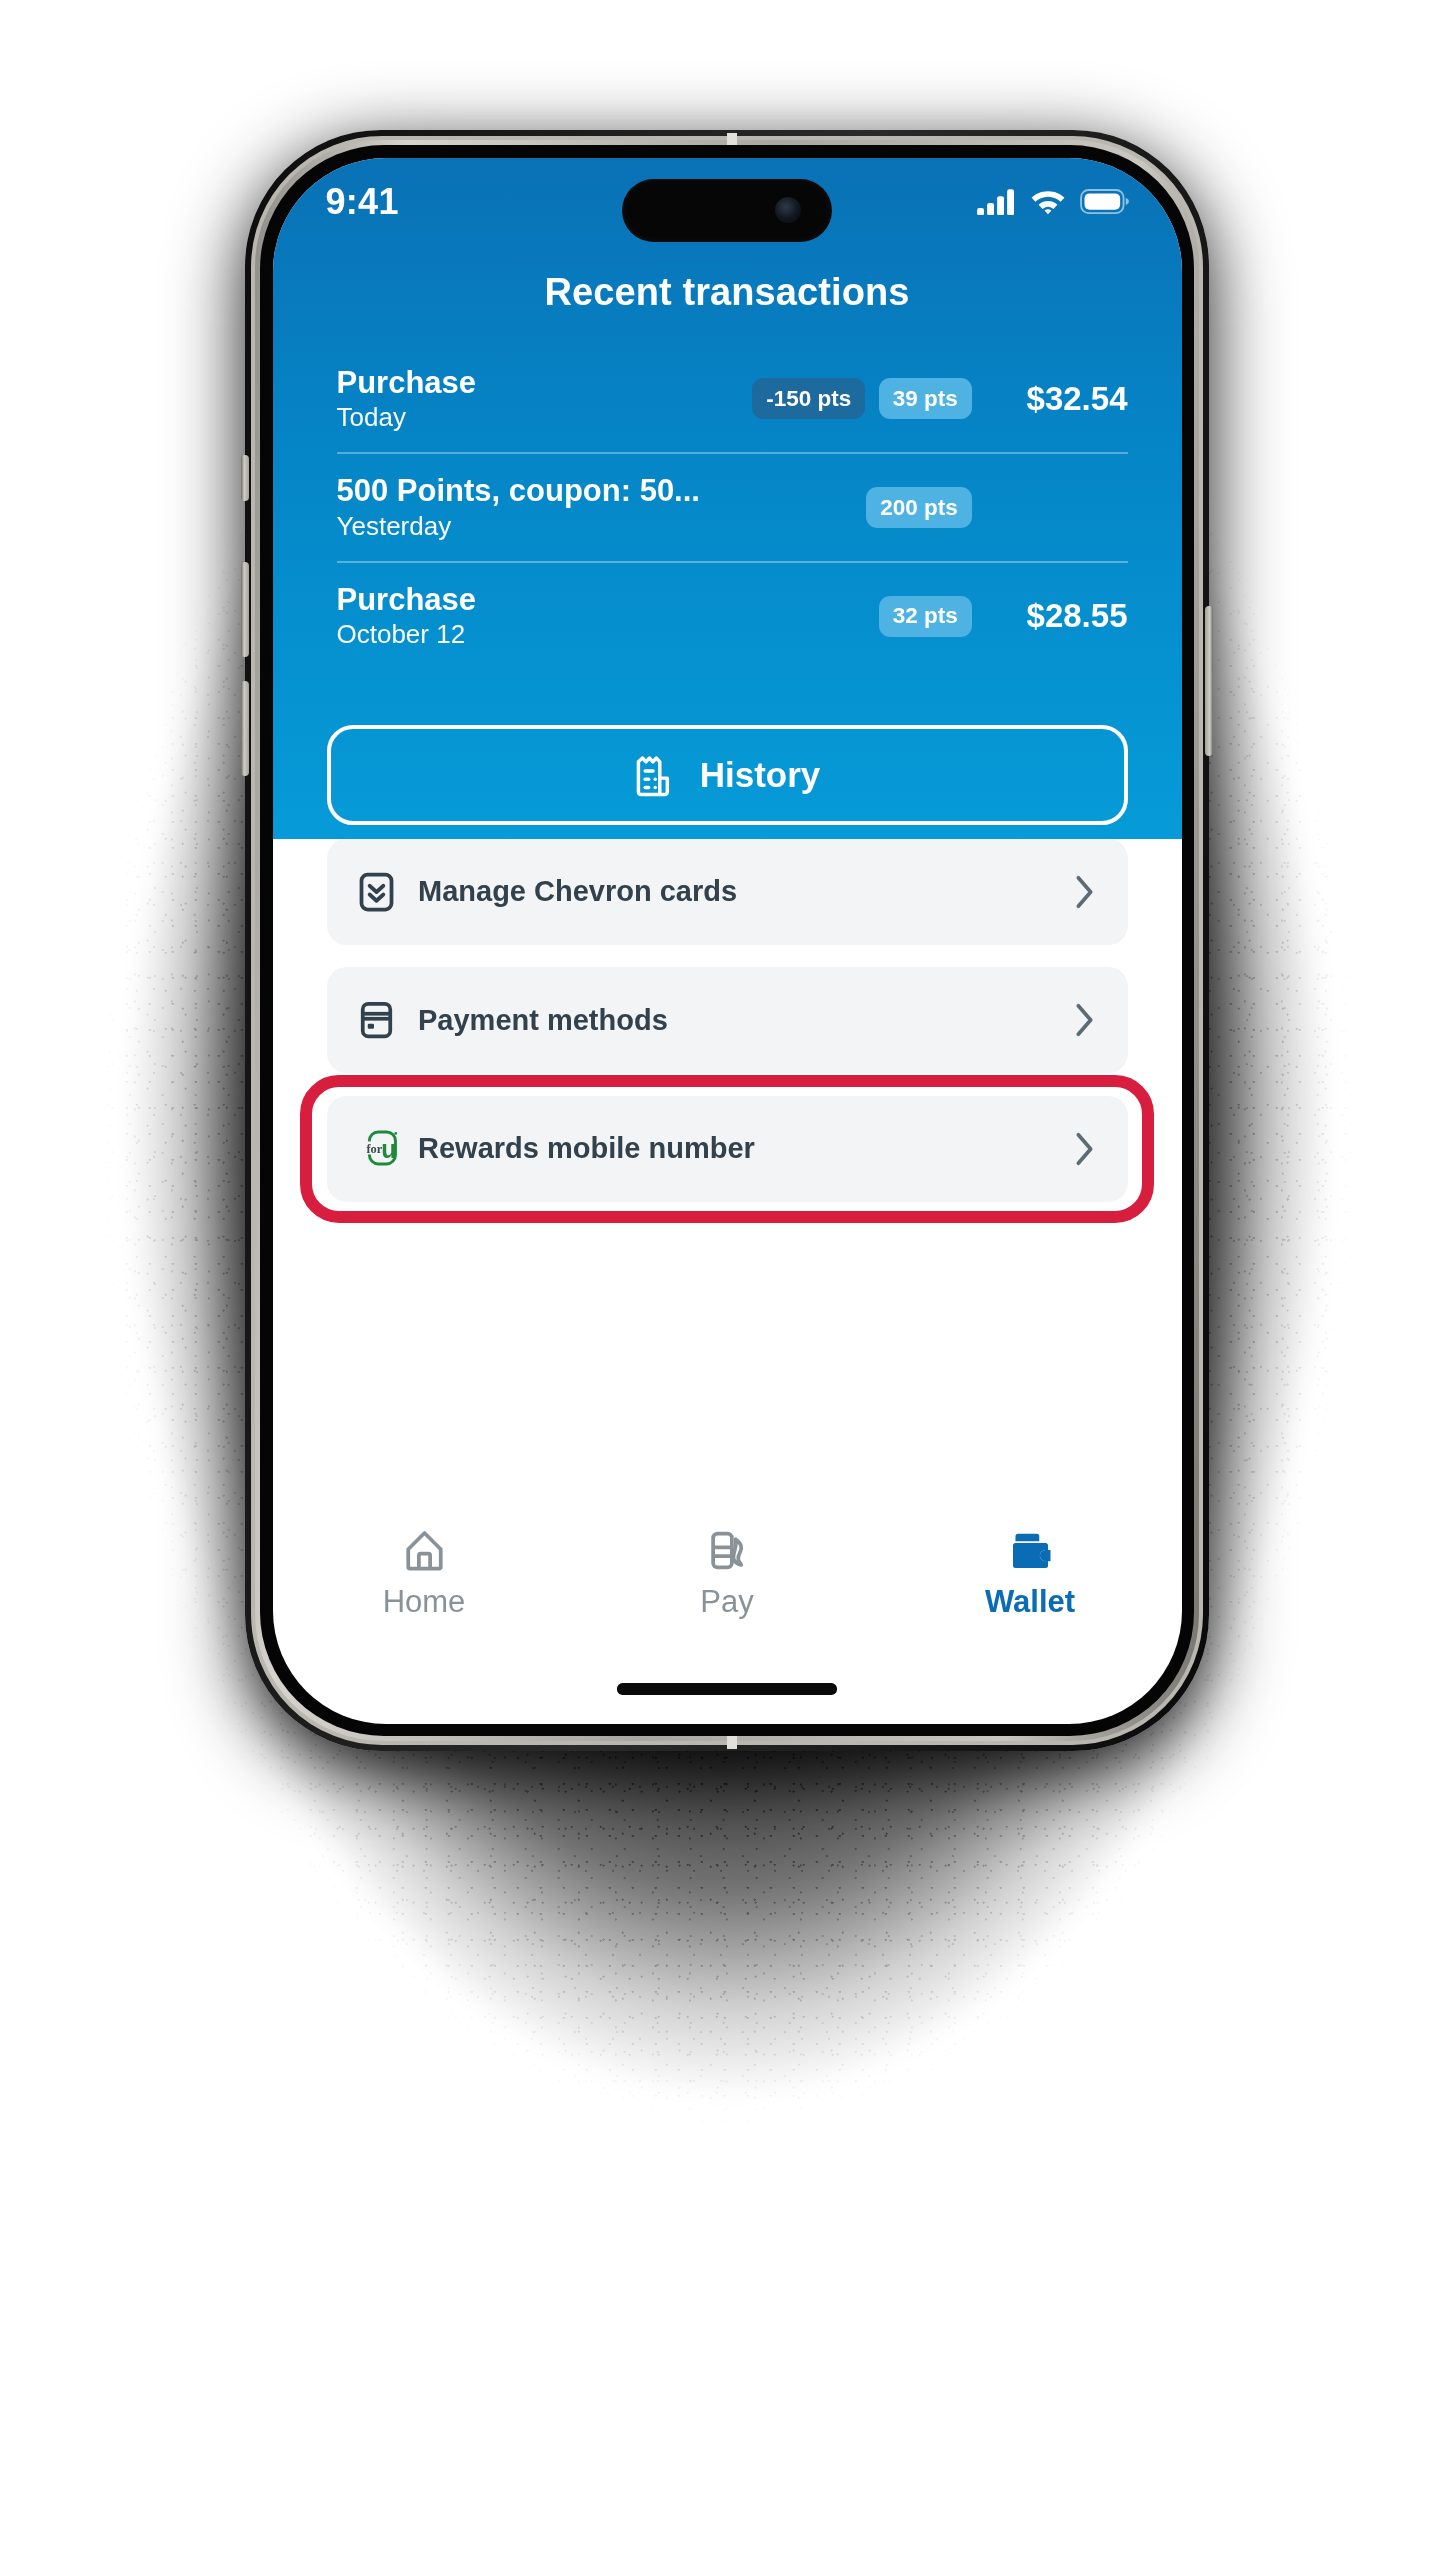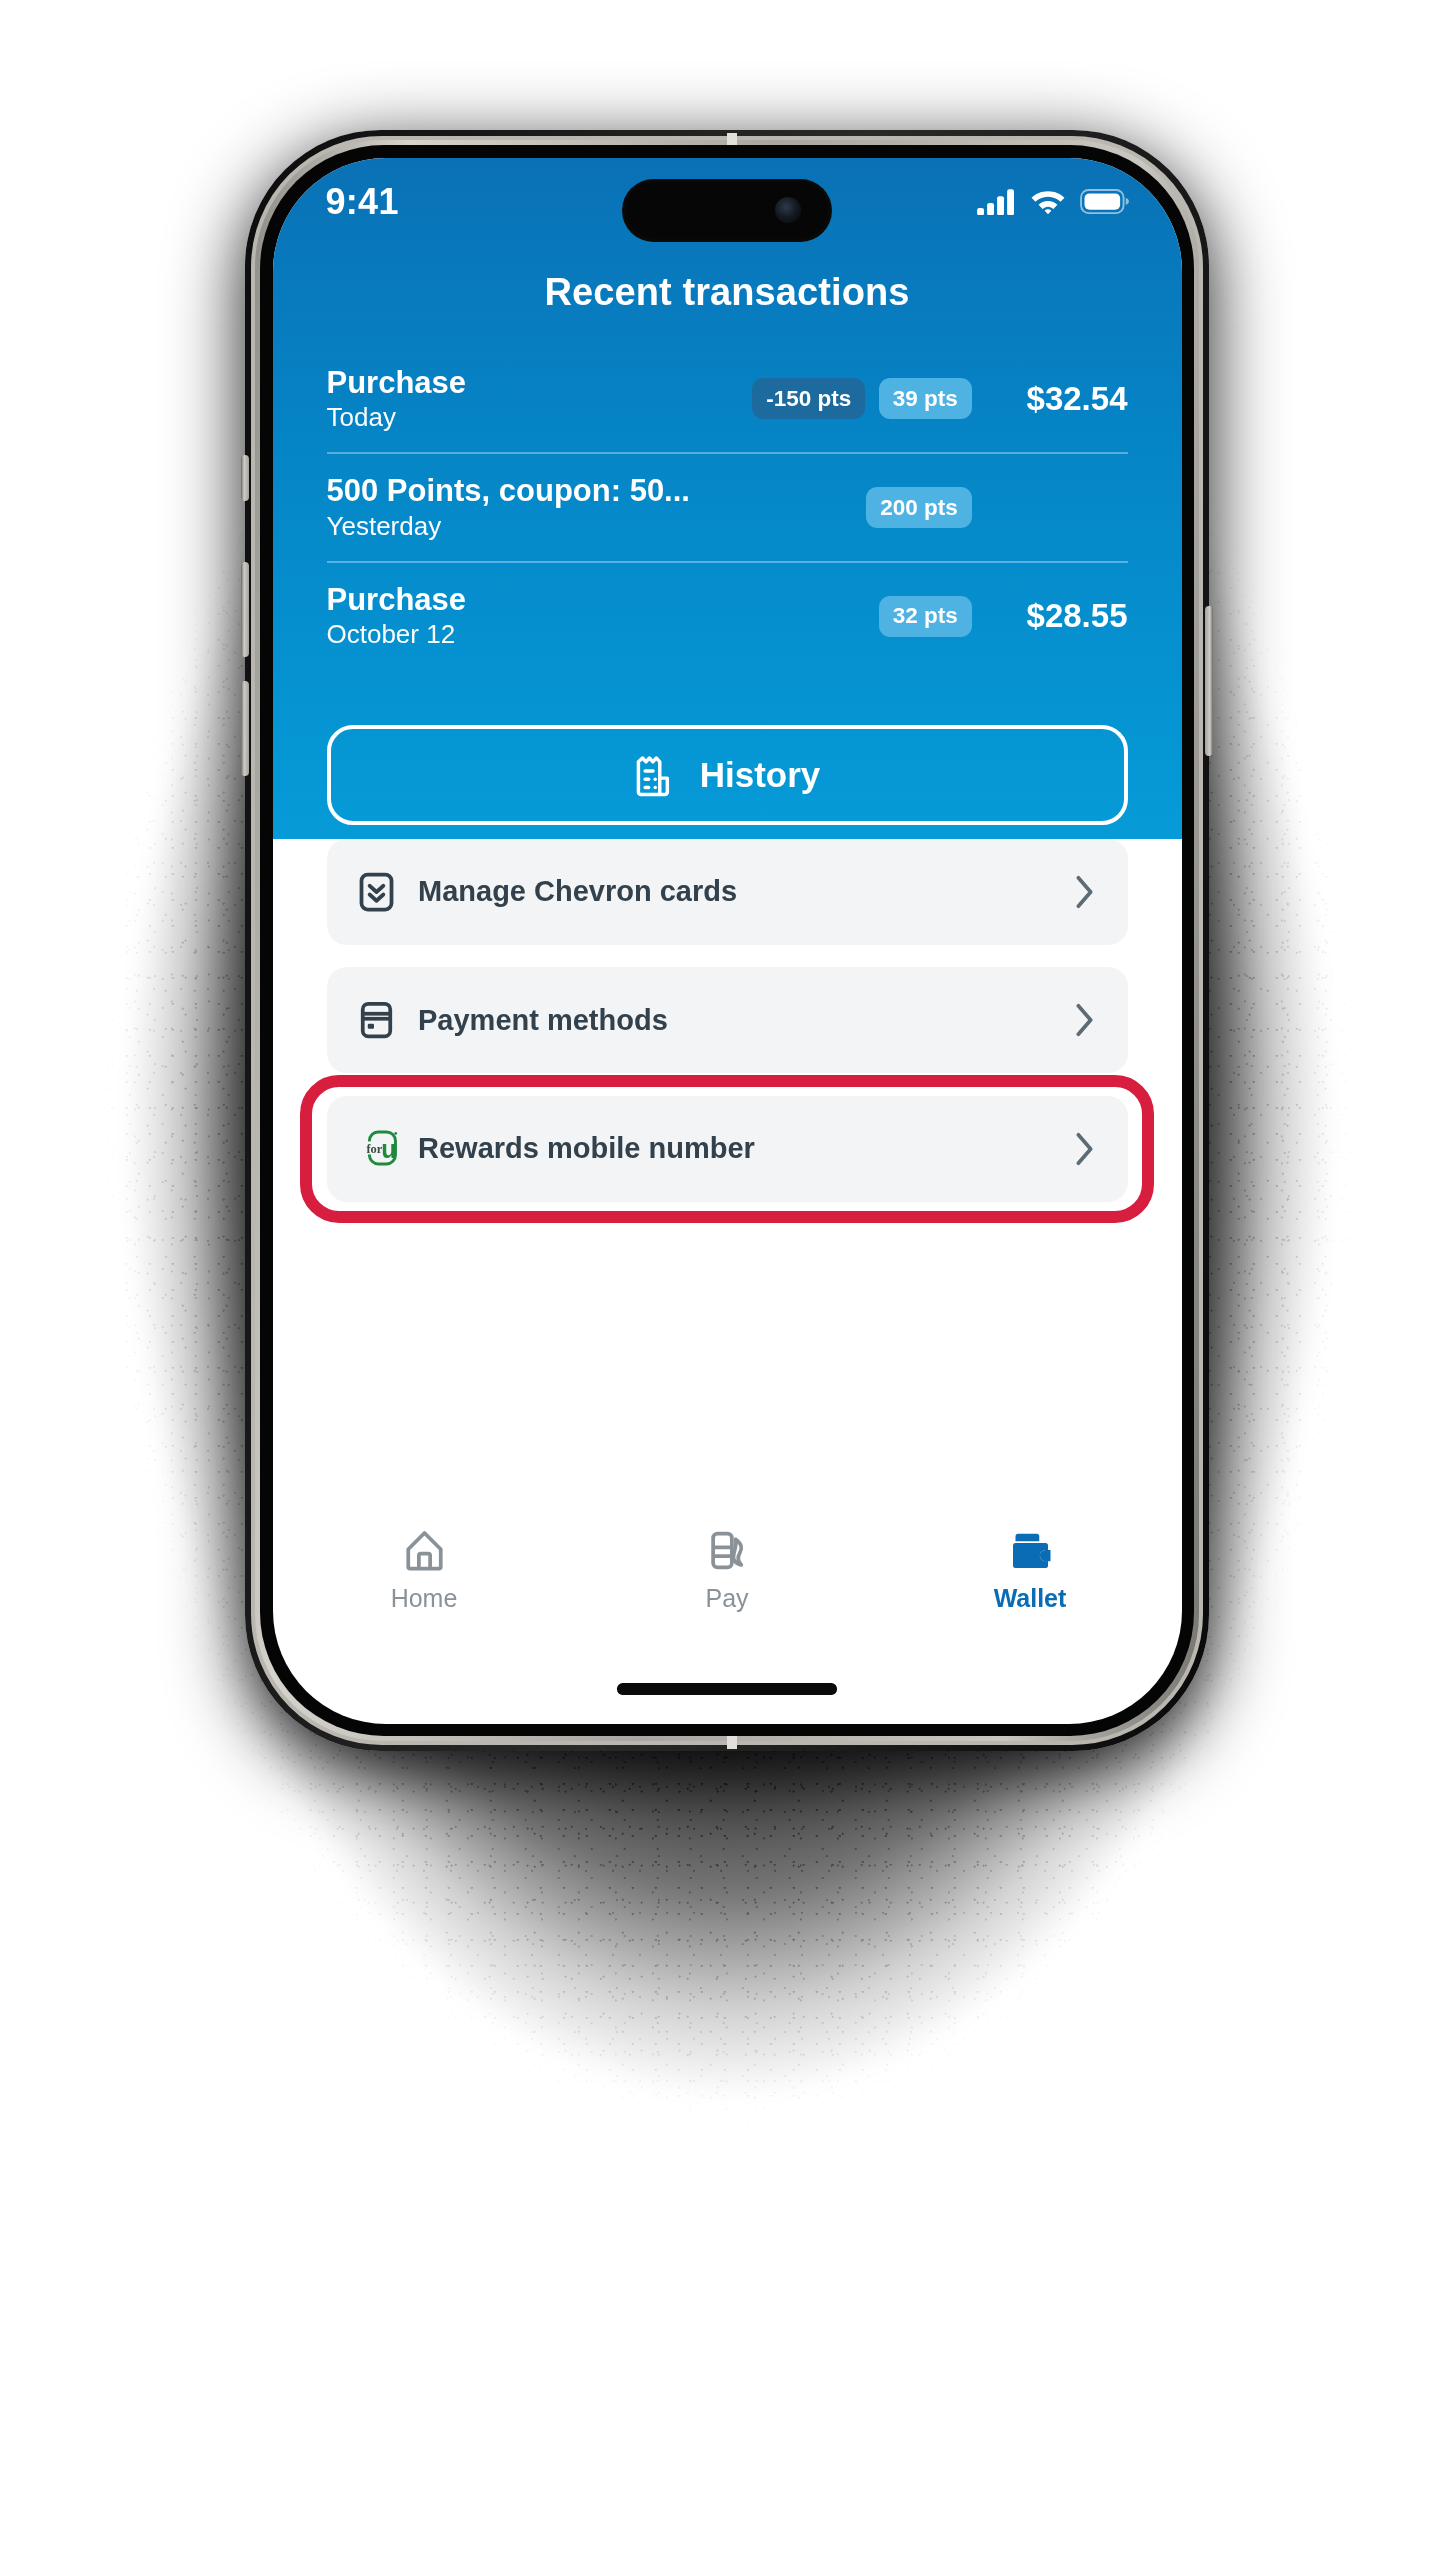--- a/index.html
+++ b/index.html
@@ -103,21 +103,21 @@
     position:absolute;right:31px;top:50%;transform:translateY(-50%);
     width:26px;height:26px;border-radius:50%;
     background:radial-gradient(circle at 42% 38%, #2e3a4a 0%, #141a22 48%, #050608 100%);
   }
 
   #hero-title{
     position:absolute;left:0;top:113px;width:100%;text-align:center;
     color:#fff;font-size:38px;font-weight:700;letter-spacing:0.1px;
   }
 
-  #txn-list{position:absolute;left:54px;top:188px;right:54px;}
+  #txn-list{position:absolute;left:64px;top:188px;right:54px;}
   .txn-row{position:relative;display:flex;align-items:center;padding:19px 0 19px 0;min-height:83px;box-sizing:border-box;}
   .txn-left{flex:1 1 auto;min-width:0;}
   .txn-title{color:#fff;font-size:31px;font-weight:700;line-height:1.18;white-space:nowrap;overflow:hidden;text-overflow:ellipsis;}
   .txn-date{color:#ffffff;font-size:26px;font-weight:400;line-height:1.2;margin-top:1px;opacity:.98;}
   .txn-badges{display:flex;align-items:center;gap:13.8px;flex:0 0 auto;}
   .badge{
     color:#fff;font-size:22.5px;font-weight:700;
     padding:7.5px 13.8px;border-radius:11.3px;white-space:nowrap;
   }
   .badge-neg{background:#1d6a9e;}
@@ -156,21 +156,21 @@
     pointer-events:none;
   }
 
   
   #tabbar{
     position:absolute;left:0;bottom:73px;width:100%;height:138px;
     display:flex;align-items:flex-start;justify-content:space-around;
     padding-top:15px;box-sizing:border-box;
   }
   .tab{display:flex;flex-direction:column;align-items:center;gap:11.3px;width:163px;}
-  .tab-label{font-size:25px;font-weight:400;color:#8a9299;}
+  .tab-label{font-size:31px;font-weight:400;color:#8a9299;}
   .tab.active .tab-label{color:#0a6cb4;font-weight:700;}
 
   #home-indicator{
     position:absolute;left:50%;transform:translateX(-50%);bottom:29px;
     width:220px;height:11.3px;border-radius:5.6px;background:#0a0a0a;
   }
 </style>
 </head>
 <body>
 

